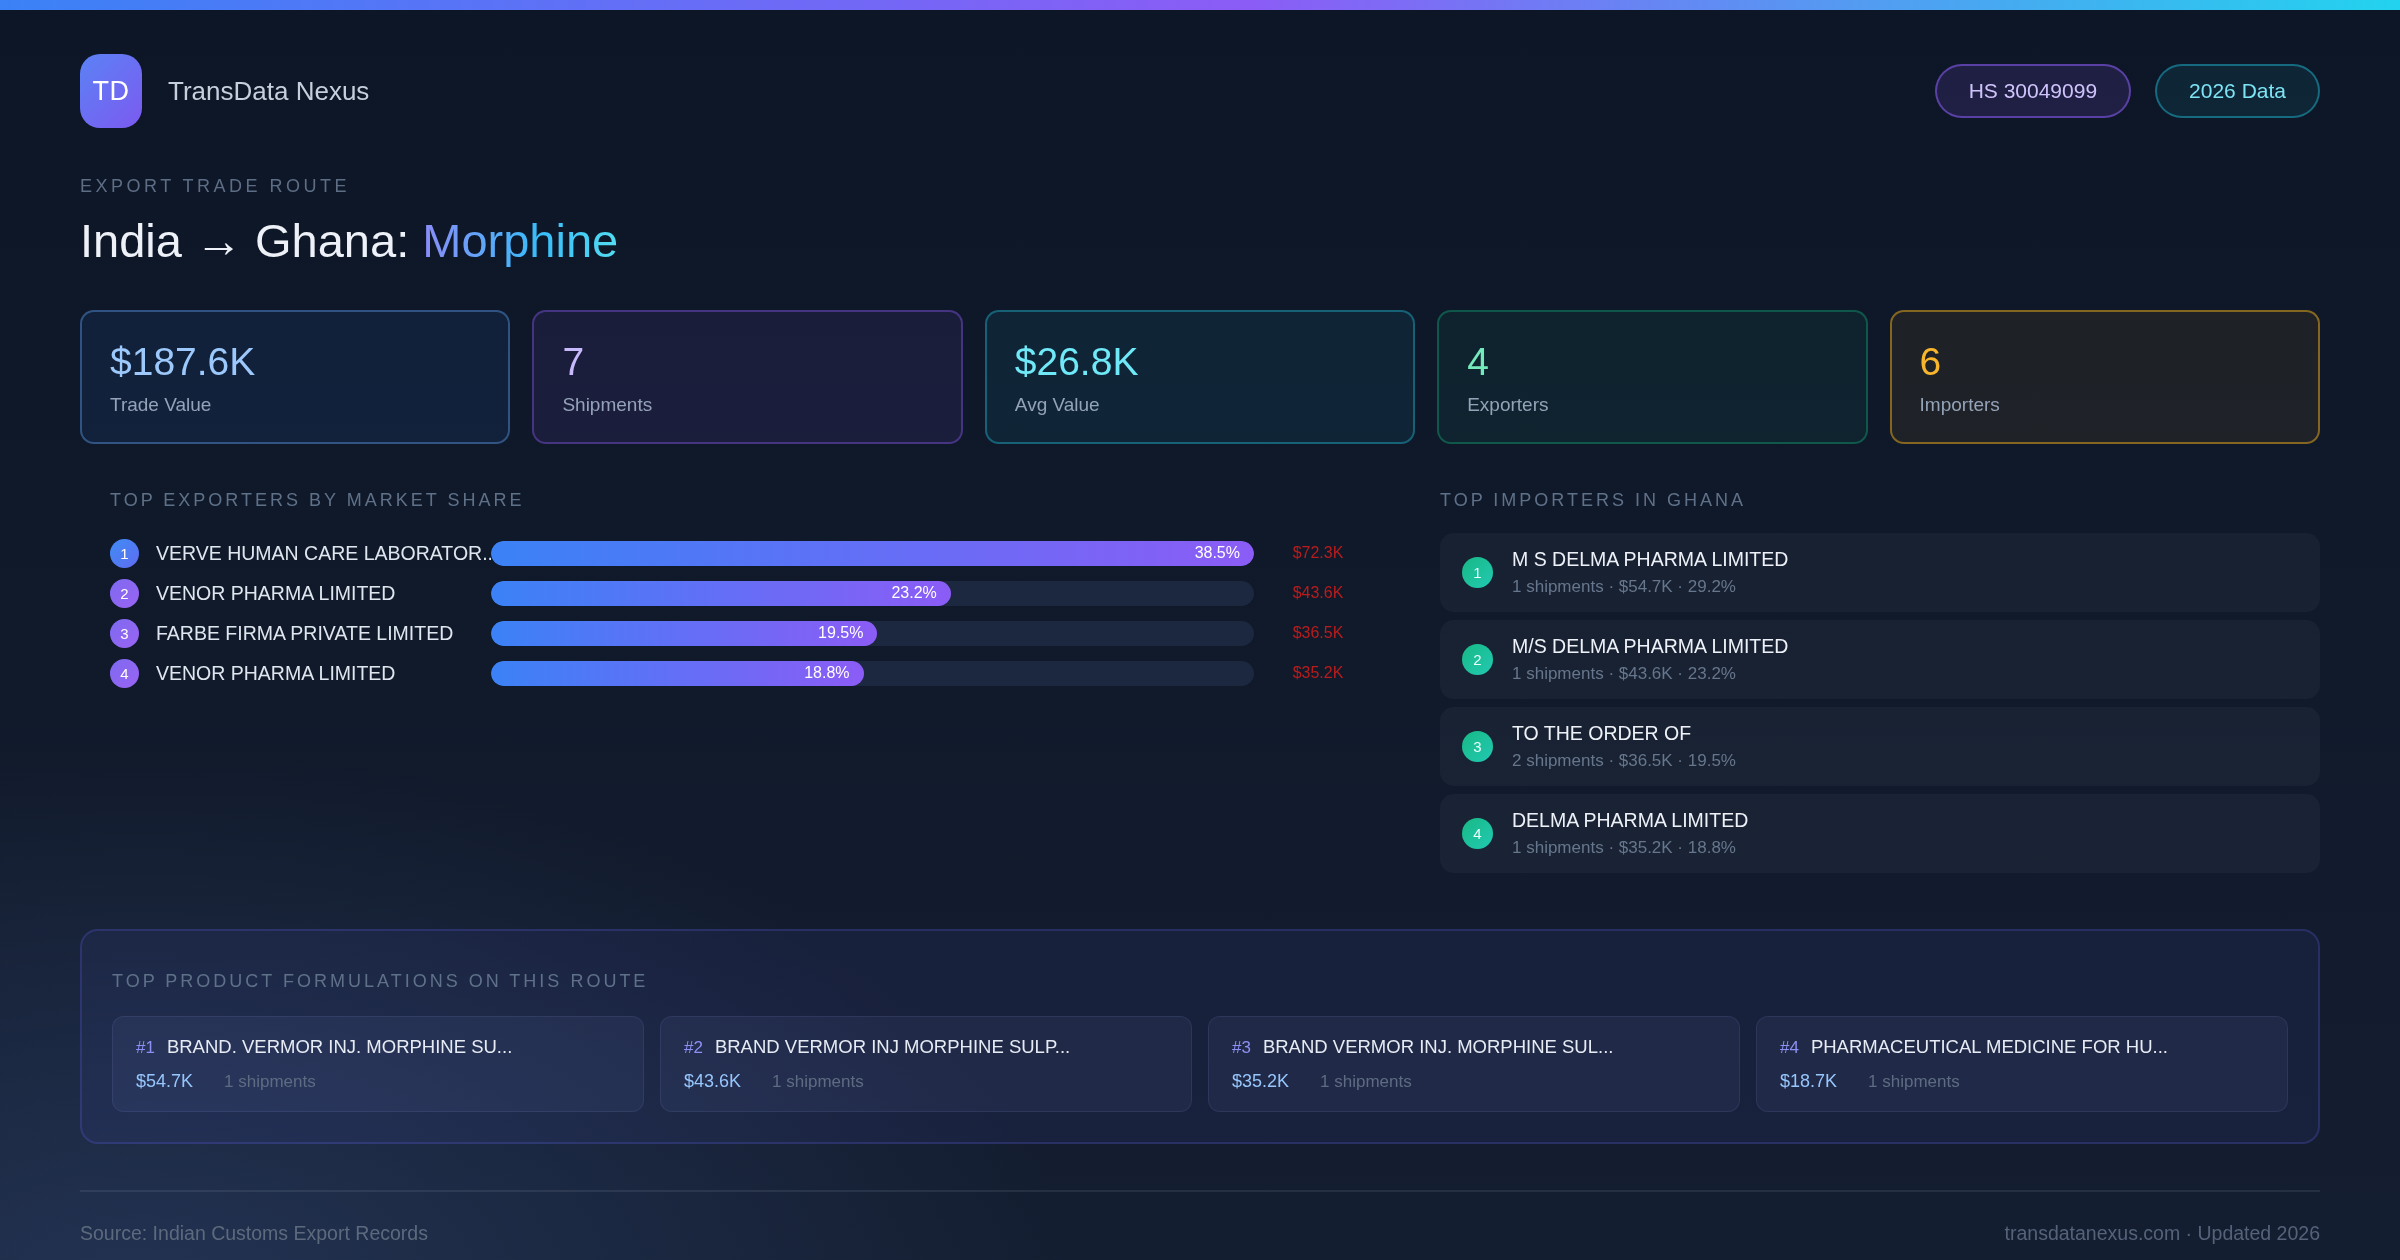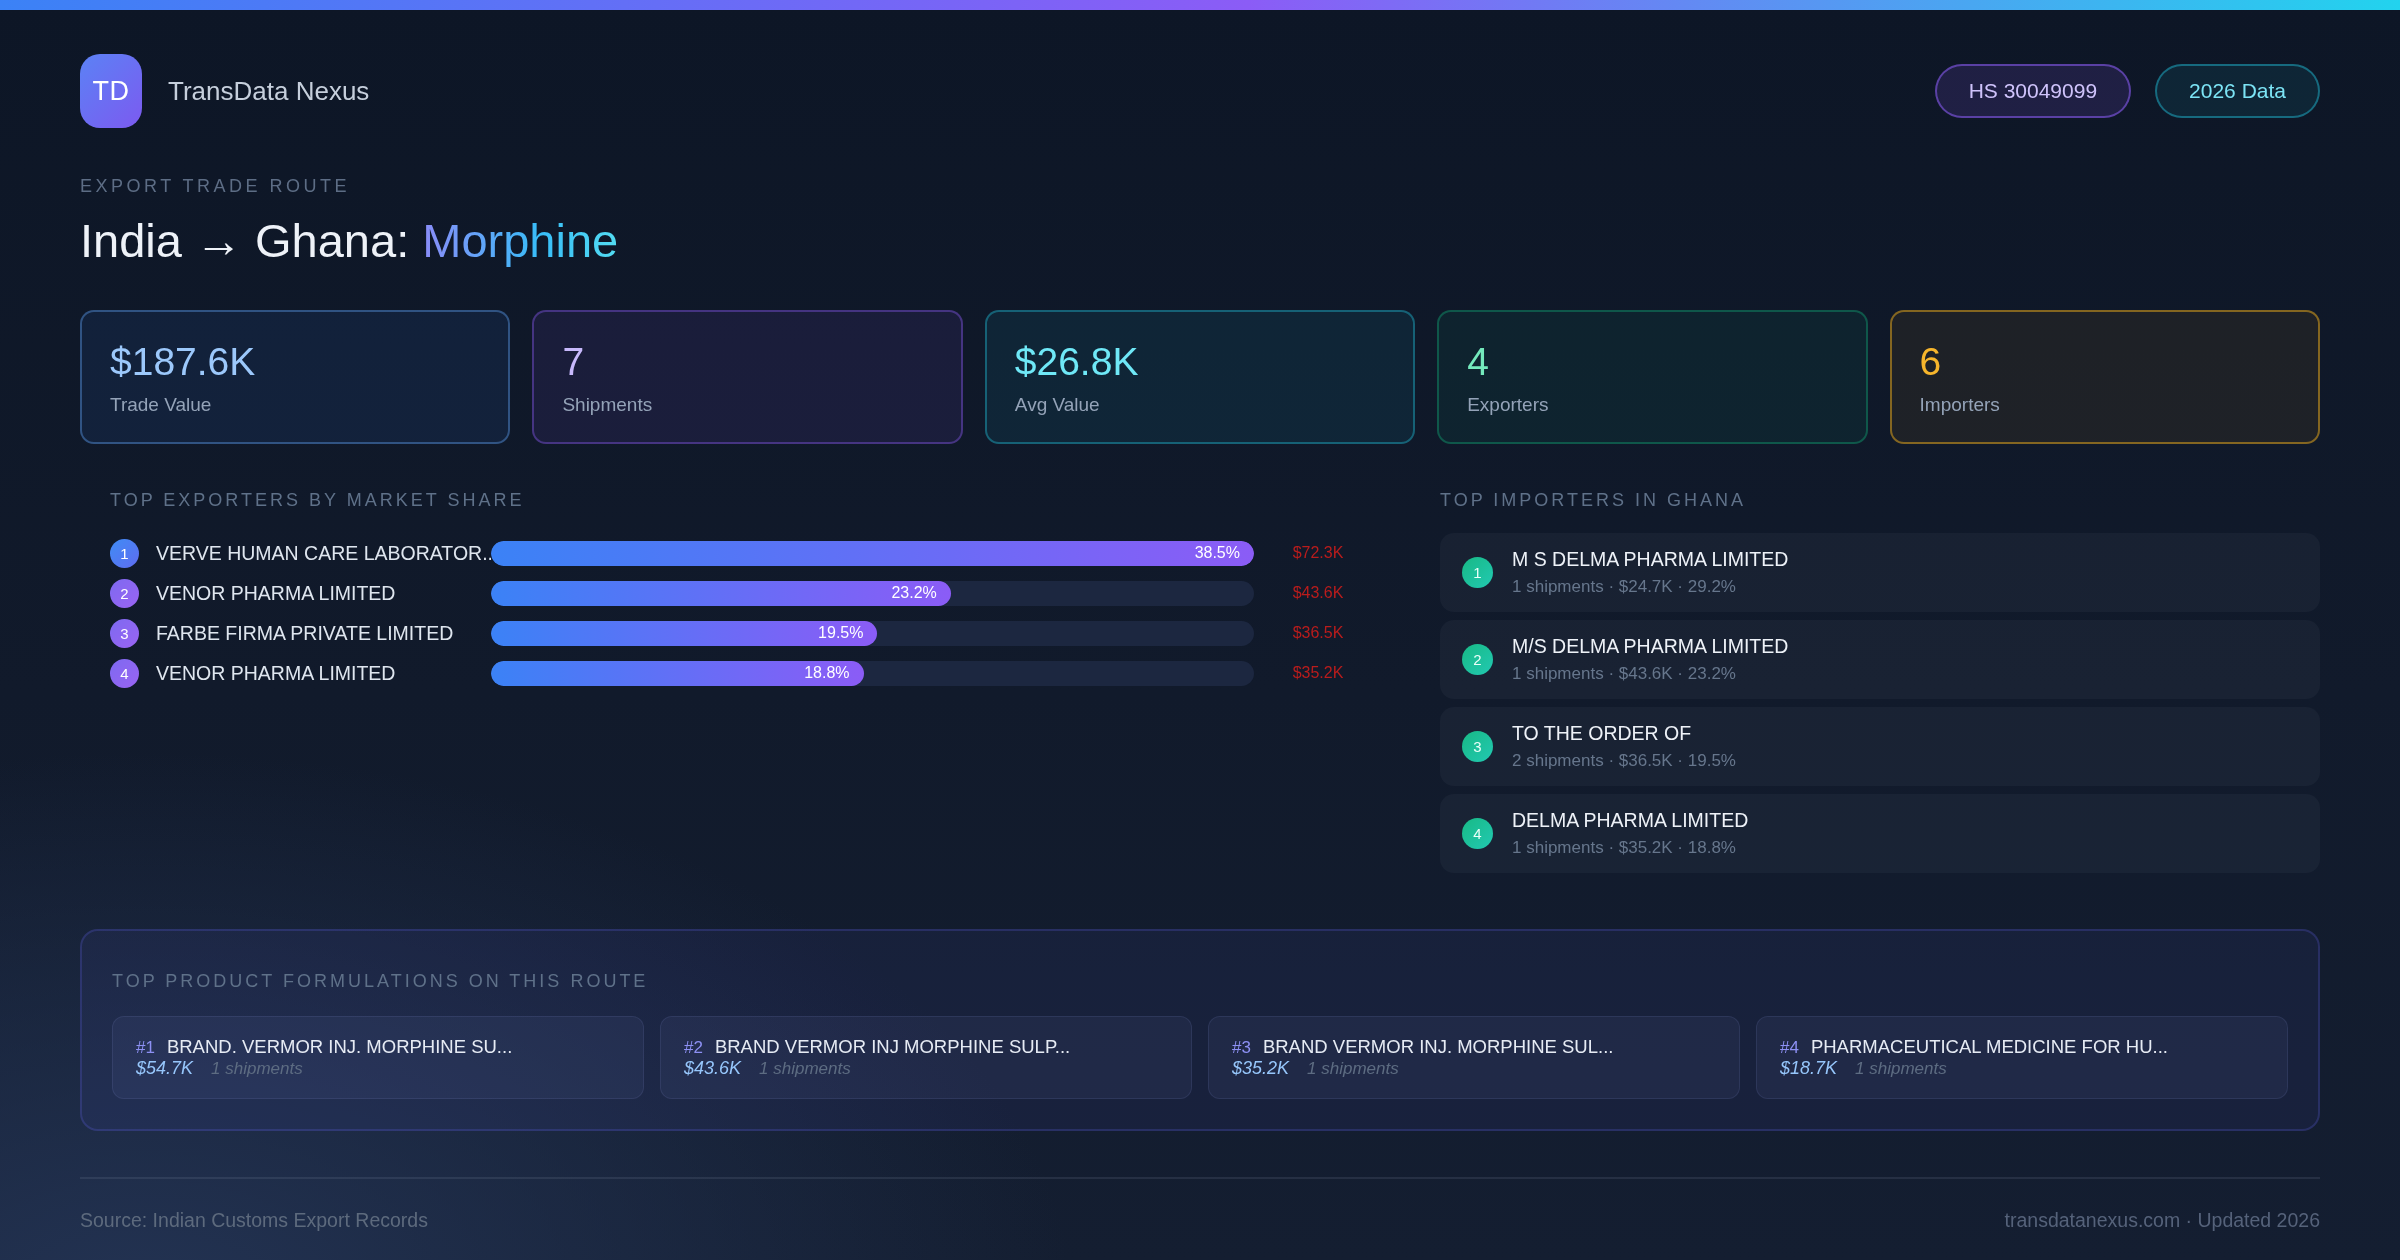--- a/index.html
+++ b/index.html
@@ -89,21 +89,21 @@
   
   .formulations { margin-top:48px; border-radius:18px;
     background:rgba(99,102,241,0.07); border:2px solid rgba(99,102,241,0.22);
     padding:40px 30px 30px; }
   .form-cards { margin-top:24px; display:grid; grid-template-columns:repeat(4,1fr); gap:16px; }
   .form-card { border-radius:12px; background:rgba(148,158,220,0.07);
     border:1px solid rgba(148,158,220,0.12); padding:19px 23px; }
   .form-top { display:flex; align-items:baseline; gap:12px; }
   .form-rank { font-size:17px; color:#8d90f3; flex:none; }
   .form-name { font-size:18.5px; color:#e6ebf4; white-space:nowrap; overflow:hidden; }
-  .form-bottom { margin-top:0; display:flex; align-items:baseline; gap:18px;font-style:italic; }
+  .form-bottom { margin-top:13px; display:flex; align-items:baseline; gap:31px; }
   .form-value { font-size:18px; color:#96c6fb; }
   .form-ship { font-size:17px; color:#5d6c82; }
 
   
   .footer { margin-top:46px; border-top:2px solid rgba(148,163,184,0.14);
     padding-top:30px; display:flex; justify-content:space-between; font-size:19.5px; }
   .footer-left { color:#5d6a7d; }
   .footer-right { color:#55627a; }
 </style>
 </head>
@@ -204,21 +204,21 @@
     </div>
 
     <div class="col-right">
       <div class="section-title">TOP IMPORTERS IN GHANA</div>
       <div class="imp-cards">
 
         <div class="imp-card">
           <div class="imp-badge">1</div>
           <div class="imp-text">
             <div class="imp-name">M S DELMA PHARMA LIMITED</div>
-            <div class="imp-details">1 shipments · $24.7K · 29.2%</div>
+            <div class="imp-details">1 shipments · $54.7K · 29.2%</div>
           </div>
         </div>
 
         <div class="imp-card">
           <div class="imp-badge">2</div>
           <div class="imp-text">
             <div class="imp-name">M/S DELMA PHARMA LIMITED</div>
             <div class="imp-details">1 shipments · $43.6K · 23.2%</div>
           </div>
         </div>

